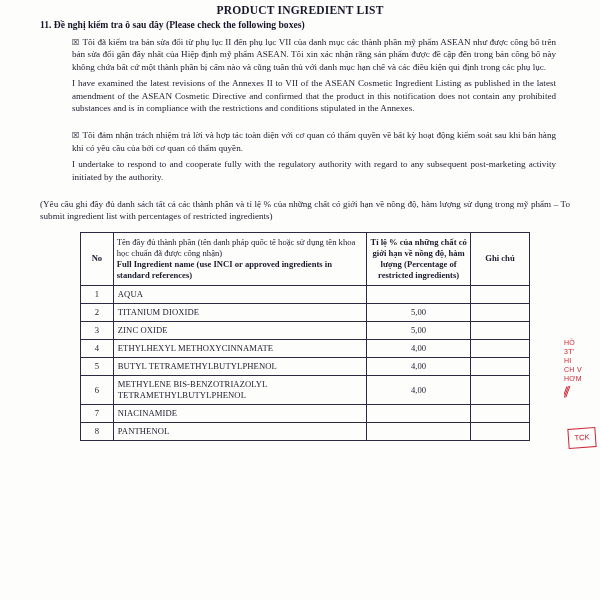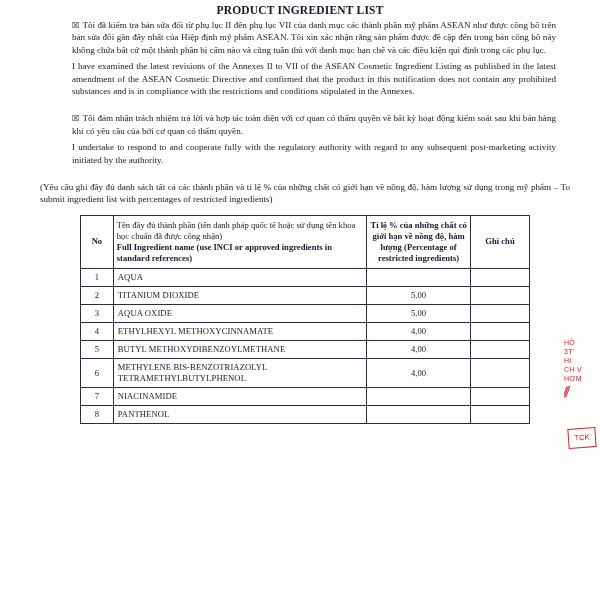--- a/index.html
+++ b/index.html
@@ -154,20 +154,21 @@
     transform: rotate(-4deg);
   }
 </style>
 </head>
 <body>
 
 <div class="page">
 
   <div class="doc-title">PRODUCT INGREDIENT LIST</div>
 
+  <div class="section-head">11. Đề nghị kiểm tra ô sau đây (Please check the following boxes)</div>
 
   <div class="block">
     <div class="para vn"><span class="checkbox">☒</span><span>Tôi đã kiểm tra bản sửa đổi từ phụ lục II đến phụ lục VII của danh mục các thành phần mỹ phẩm ASEAN như được công bố trên bản sửa đổi gần đây nhất của Hiệp định mỹ phẩm ASEAN. Tôi xin xác nhận rằng sản phẩm được đề cập đến trong bản công bố này không chứa bất cứ một thành phần bị cấm nào và cũng tuân thủ với danh mục hạn chế và các điều kiện qui định trong các phụ lục.</span></div>
     <div class="para">I have examined the latest revisions of the Annexes II to VII of the ASEAN Cosmetic Ingredient Listing as published in the latest amendment of the ASEAN Cosmetic Directive and confirmed that the product in this notification does not contain any prohibited substances and is in compliance with the restrictions and conditions stipulated in the Annexes.</div>
   </div>
 
   <div class="gap-md"></div>
 
   <div class="block">
     <div class="para vn"><span class="checkbox">☒</span><span>Tôi đảm nhận trách nhiệm trả lời và hợp tác toàn diện với cơ quan có thẩm quyền về bất kỳ hoạt động kiểm soát sau khi bán hàng khi có yêu cầu của bởi cơ quan có thẩm quyền.</span></div>
@@ -204,33 +205,33 @@
         <td></td>
       </tr>
       <tr>
         <td class="c-no">2</td>
         <td class="c-name">TITANIUM DIOXIDE</td>
         <td class="c-pct">5,00</td>
         <td></td>
       </tr>
       <tr>
         <td class="c-no">3</td>
-        <td class="c-name">AQUA OXIDE</td>
+        <td class="c-name">ZINC OXIDE</td>
         <td class="c-pct">5,00</td>
         <td></td>
       </tr>
       <tr>
         <td class="c-no">4</td>
         <td class="c-name">ETHYLHEXYL METHOXYCINNAMATE</td>
         <td class="c-pct">4,00</td>
         <td></td>
       </tr>
       <tr>
         <td class="c-no">5</td>
-        <td class="c-name">BUTYL METHOXYDIBENZOYLMETHANE</td>
+        <td class="c-name">BUTYL TETRAMETHYLBUTYLPHENOL</td>
         <td class="c-pct">4,00</td>
         <td></td>
       </tr>
       <tr class="row-tall">
         <td class="c-no">6</td>
         <td class="c-name">METHYLENE BIS-BENZOTRIAZOLYL TETRAMETHYLBUTYLPHENOL</td>
         <td class="c-pct">4,00</td>
         <td></td>
       </tr>
       <tr>

